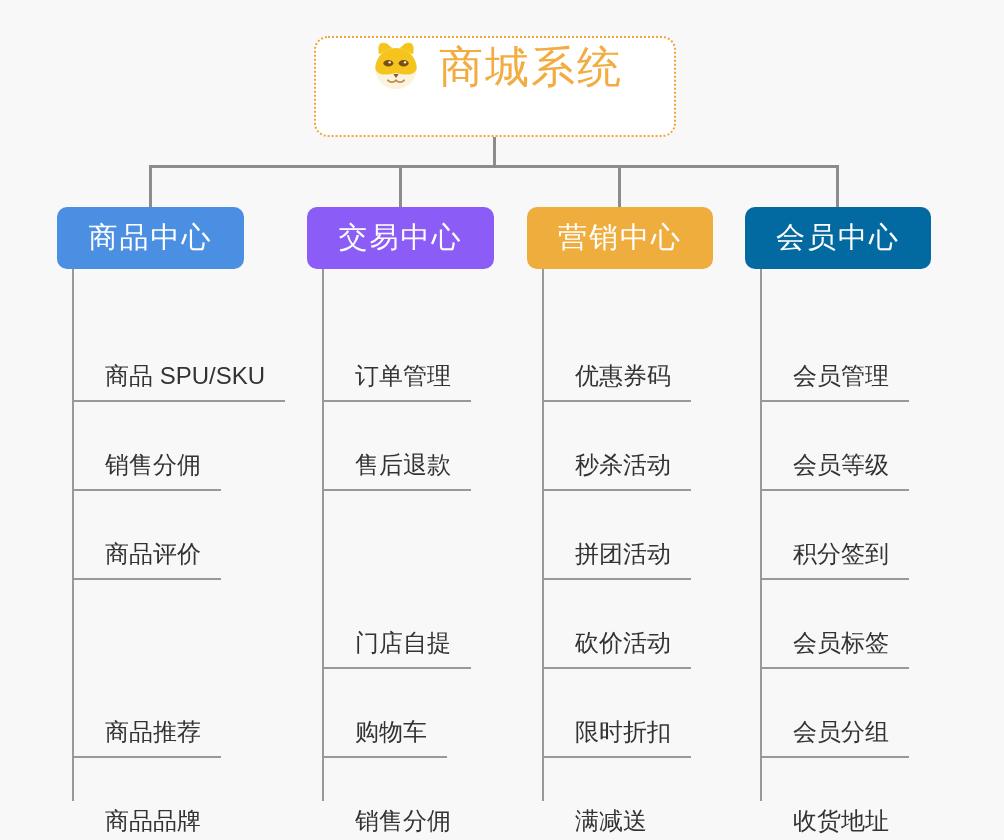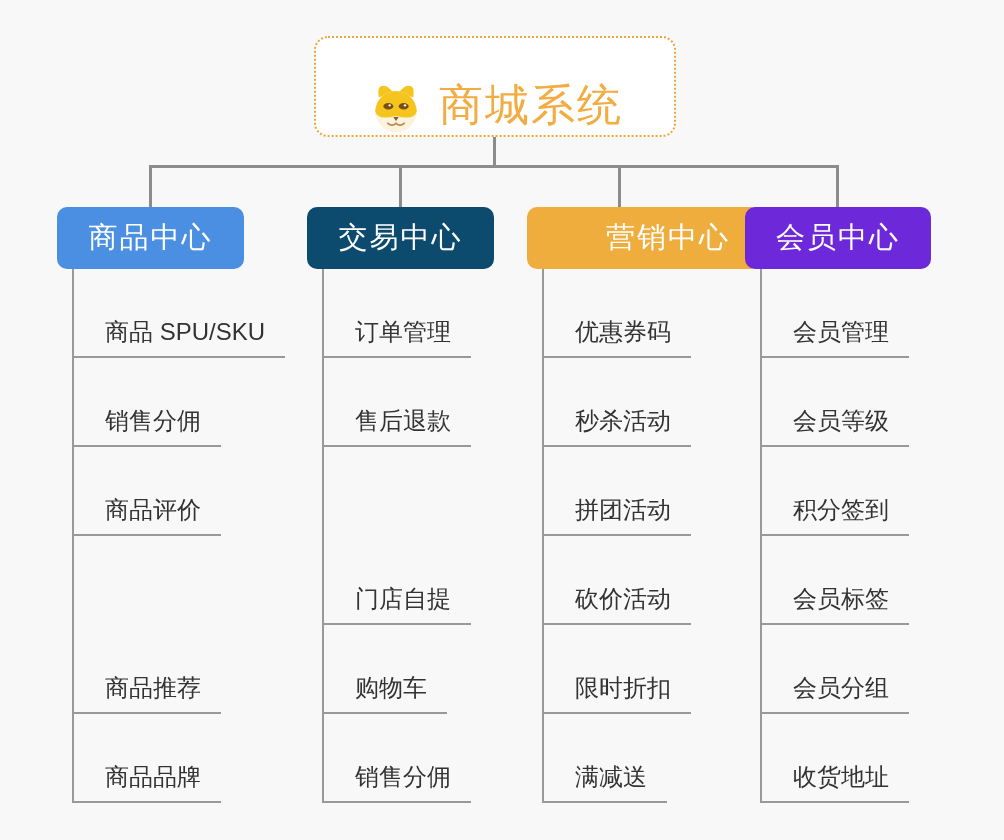--- a/index.html
+++ b/index.html
@@ -15,21 +15,21 @@
     overflow:hidden;
   }
   
   .root-node{
     position:absolute;
     left:314px;top:36px;width:362px;height:101px;
     background:#ffffff;
     border:2px dotted #f0a43c;
     border-radius:14px;
     box-sizing:border-box;
-    display:flex;align-items:flex-end;justify-content:center;
+    display:flex;align-items:flex-start;justify-content:center;
     gap:14px;
   }
   .root-title{
     font-size:44px;
     color:#f2ac41;
     letter-spacing:2px;
     white-space:nowrap;
   }
   .doge{width:58px;height:54px;flex:0 0 auto;}
   
@@ -41,30 +41,30 @@
     border-radius:10px;
     display:flex;align-items:center;justify-content:center;
     color:#ffffff;
     font-size:29px;
     letter-spacing:2px;
     cursor:default;
     text-align:center;
   }
   .b0{left:57px;width:187px;}
   .b1{left:307px;width:187px;}
-  .b2{left:527px;width:186px;padding-left:48px;}
+  .b2{left:527px;width:186px;}
   .b3{left:745px;width:186px;}
   
   .col-line{position:absolute;top:269px;height:532px;width:2px;background:#999999;}
   .c0{left:72px;}
   .c1{left:322px;}
   .c2{left:542px;}
   .c3{left:760px;}
   
-  .leaf{position:absolute;white-space:nowrap;}
+  .leaf{position:absolute;white-space:nowrap;margin-top:44px;}
   .leaf span{
     display:inline-block;
     font-size:24px;
     color:#333333;
     padding:0 20px 8px 33px;
     border-bottom:2px solid #999999;
   }
   .lx0{left:72px;}
   .lx1{left:322px;text-align:center;}
   .lx2{left:542px;text-decoration:underline;}
@@ -98,23 +98,23 @@
   </div>
 
   <div class="line" style="left:493px;top:137px;width:3px;height:30px;"></div>
   <div class="line" style="left:149px;top:165px;width:690px;height:3px;"></div>
   <div class="line" style="left:149px;top:165px;width:3px;height:43px;"></div>
   <div class="line" style="left:399px;top:165px;width:3px;height:43px;"></div>
   <div class="line" style="left:618px;top:165px;width:3px;height:43px;"></div>
   <div class="line" style="left:836px;top:165px;width:3px;height:43px;"></div>
 
   <div class="branch-box b0" style="background-color: rgb(75, 143, 226);">商品中心</div>
-  <div class="branch-box b1" style="background-color: #0c4a6e;">交易中心</div>
+  <div class="branch-box b1" style="background-color: #8b5cf6;">交易中心</div>
   <div class="branch-box b2" style="background-color: rgb(239, 173, 61);">营销中心</div>
-  <div class="branch-box b3" style="background-color: #6d28d9;">会员中心</div>
+  <div class="branch-box b3" style="background-color: #0369a1;">会员中心</div>
 
   <div class="col-line c0"></div>
   <div class="col-line c1"></div>
   <div class="col-line c2"></div>
   <div class="col-line c3"></div>
 
   <div class="leaf lx0 ly0"><span>商品 SPU/SKU</span></div>
   <div class="leaf lx0 ly1"><span>销售分佣</span></div>
   <div class="leaf lx0 ly2"><span>商品评价</span></div>
   <div class="leaf lx0 ly4"><span>商品推荐</span></div>

